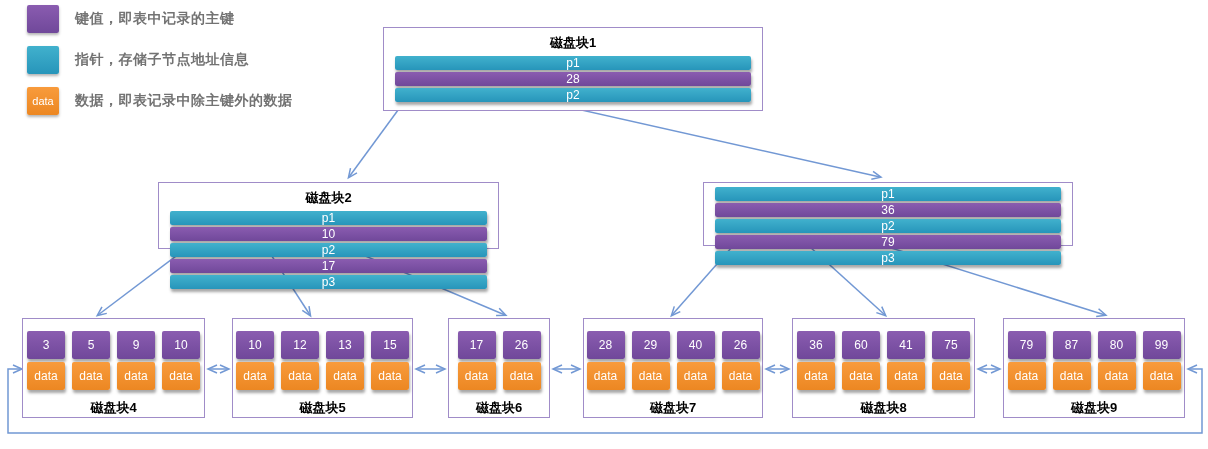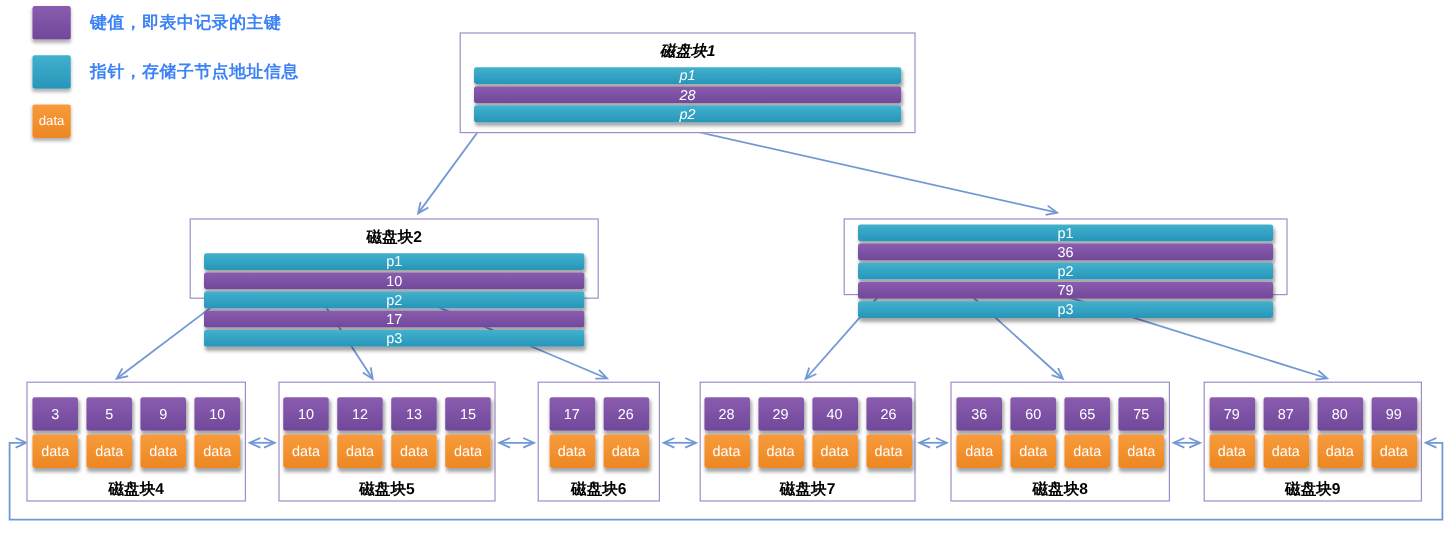--- a/index.html
+++ b/index.html
@@ -6,21 +6,21 @@
   body{font-family:"Liberation Sans","DejaVu Sans",sans-serif;}
   .canvas{position:relative;width:1208px;height:449px;background:#fff;overflow:hidden;}
   svg.arrows{position:absolute;left:0;top:0;width:1208px;height:449px;pointer-events:none;}
 
   
   .legend{position:absolute;left:27px;top:5px;}
   .legend-row{display:flex;align-items:center;margin-bottom:13px;}
   .legend-row .swatch{width:32px;height:28px;border-radius:2px;margin-right:16px;
       box-shadow:0 2px 3px rgba(0,0,0,.3);display:flex;align-items:center;justify-content:center;
       color:#fff;font-size:11px;}
-  .legend-row .lbl{font-size:14px;font-weight:bold;color:#3b82f6;letter-spacing:.5px;}
+  .legend-row .lbl{font-size:14px;font-weight:bold;color:#737373;letter-spacing:.5px;}
   .sw-key{background:linear-gradient(#8a5cb0,var(--key,#70489a));}
   .sw-ptr{background:linear-gradient(#41b1cd,var(--pointer,#2795ba));}
   .sw-data{background:linear-gradient(#f89b3c,var(--data,#ec8722));width:30px;height:25px;}
 
   
   .node{position:absolute;border:1px solid var(--border,#a08cc8);background:#fff;box-sizing:border-box;}
   .node-title{text-align:center;font-size:13px;font-weight:bold;color:#000;}
   .internal .node-title{margin-top:6px;}
   .cell-row{display:flex;gap:2px;padding:4px 11px 0 11px;flex-direction:column;}
   .cell{flex:1;height:30px;border-radius:2px;color:#fff;font-size:12px;
@@ -76,24 +76,25 @@
     <div class="legend-row">
       <span class="swatch sw-key"></span>
       <span class="lbl">键值，即表中记录的主键</span>
     </div>
     <div class="legend-row">
       <span class="swatch sw-ptr"></span>
       <span class="lbl">指针，存储子节点地址信息</span>
     </div>
     <div class="legend-row">
       <span class="swatch sw-data">data</span>
+      <span class="lbl">数据，即表记录中除主键外的数据</span>
     </div>
   </div>
 
-  <div class="node internal" style="left:383px;top:27px;width:380px;height:84px;font-style:italic;">
+  <div class="node internal" style="left:383px;top:27px;width:380px;height:84px;">
     <div class="node-title">磁盘块1</div>
     <div class="cell-row">
         <span class="cell pointer">p1</span>
         <span class="cell key">28</span>
         <span class="cell pointer">p2</span>
         <span class="cell key"></span>
         <span class="cell pointer"></span>
         <span class="cell key"></span>
         <span class="cell pointer"></span>
         <span class="cell key"></span>
@@ -214,21 +215,21 @@
     <div class="entry-row">
         <div class="entry">
           <div class="key">36</div>
           <div class="data">data</div>
         </div>
         <div class="entry">
           <div class="key">60</div>
           <div class="data">data</div>
         </div>
         <div class="entry">
-          <div class="key">65</div>
+          <div class="key">41</div>
           <div class="data">data</div>
         </div>
         <div class="entry">
           <div class="key">75</div>
           <div class="data">data</div>
         </div>
       </div>
     <div class="node-title">磁盘块8</div>
   </div>
 

